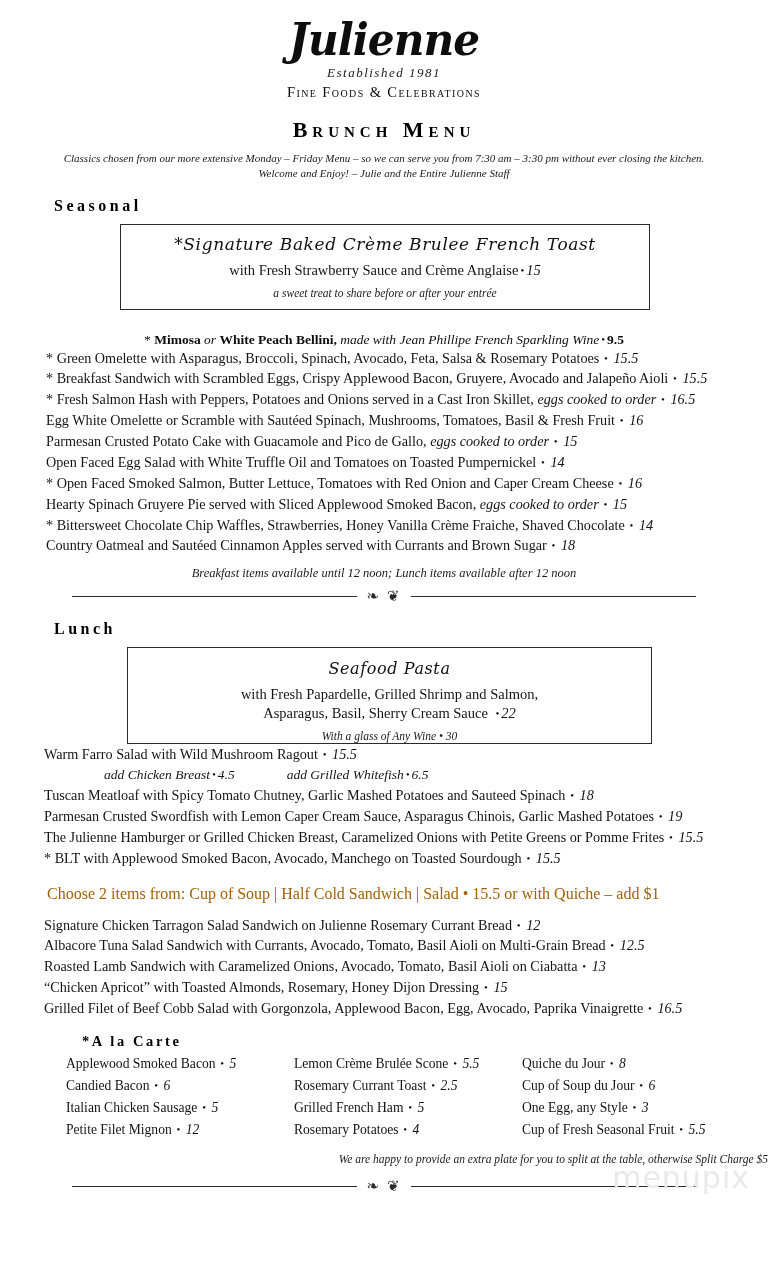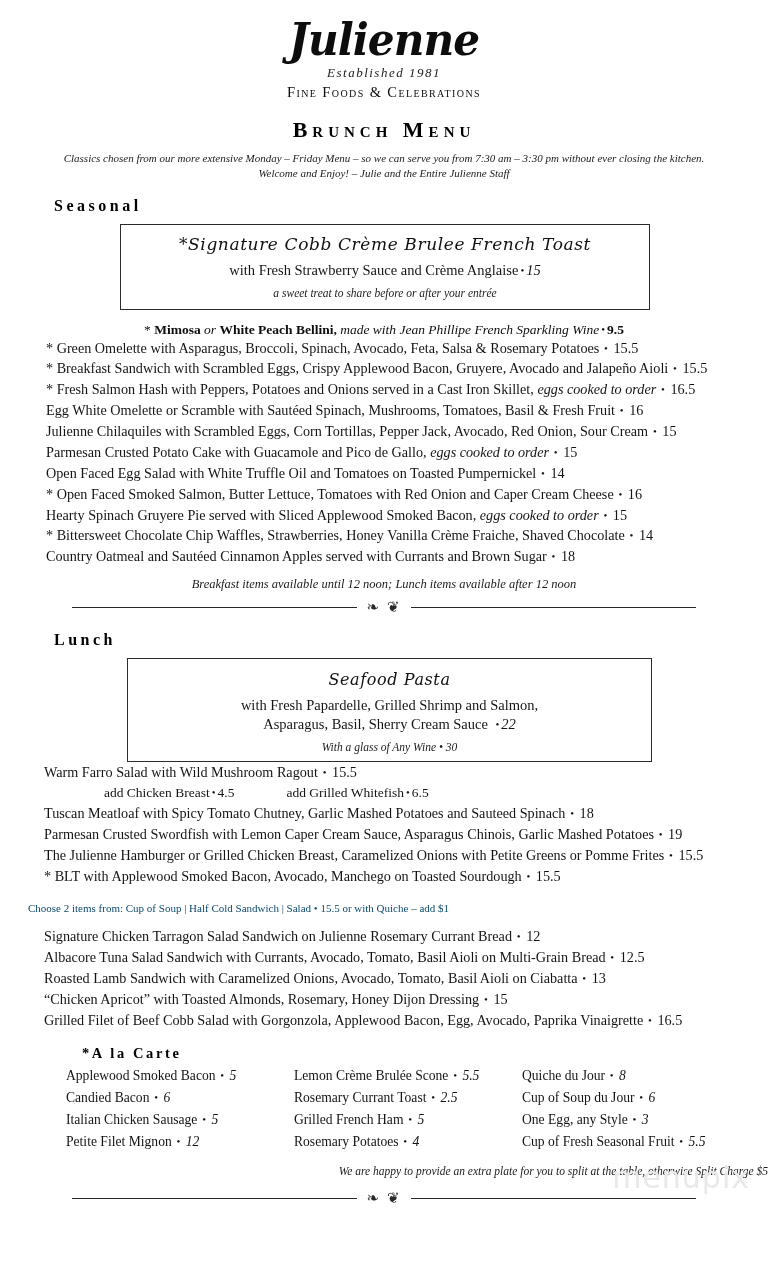--- a/index.html
+++ b/index.html
@@ -87,21 +87,21 @@
     border: 1.5px solid #2b2b2b;
     text-align: center;
     box-sizing: border-box;
   }
   .feature-box.breakfast-box {
     margin: 9px 118px 0 120px;
     padding: 9px 10px 10px 10px;
   }
   .feature-box.lunch-box {
     margin: 9px 116px 0 127px;
-    padding: 11px 10px 8px 10px;
+    padding: 11px 10px 1px 10px;
   }
   .feature-title {
     font-family: "DejaVu Serif", "Liberation Serif", serif;
     font-style: italic;
     font-size: 17px;
     letter-spacing: 0.6px;
     color: #111;
   }
   .feature-title.small {
     font-size: 16px;
@@ -119,21 +119,21 @@
     font-style: italic;
     font-size: 11.5px;
     margin-top: 7px;
     color: #1a1a1a;
   }
 
   
   .drink-line {
     text-align: center;
     font-size: 13.5px;
-    margin-top: 12px;
+    margin-top: 22px;
     color: #0d0d0d;
   }
   .drink-line b { font-weight: bold; }
   .drink-line i { font-style: italic; }
 
   
   .avail-all-day {
     font-style: italic;
     font-size: 14.5px;
     margin: 14px 0 2px 34px;
@@ -151,47 +151,49 @@
     white-space: nowrap;
   }
   .item-list.breakfast-items li {
     margin-left: 46px;
   }
   .item-list.lunch-items li {
     margin-left: 44px;
   }
   .item-list li .emph { font-style: italic; }
   .item-list li .price {
+    font-style: italic;
   }
   .sep-dot {
     font-size: 11px;
     vertical-align: 1px;
     padding: 0 2px;
   }
 
   .center-note {
     text-align: center;
     font-style: italic;
     font-size: 12.5px;
     margin-top: 10px;
     color: #1a1a1a;
   }
   .addons {
+    font-style: italic;
     font-size: 13.5px;
     margin-left: 104px;
     line-height: 1.5;
     color: #141414;
   }
   .addons .gap { display: inline-block; width: 52px; }
 
   .combo-line {
-    font-size: 11px;
-    margin-left: 28px;
+    font-size: 16px;
+    margin-left: 47px;
     margin-top: 16px;
-    color: #0c4a6e;
+    color: #a16207;
   }
 
   .group-gap { height: 12px; }
 
   
   .divider {
     display: flex;
     align-items: center;
     justify-content: center;
     margin: 8px 72px 0 72px;
@@ -267,38 +269,37 @@
     <div class="brunch-menu">Brunch Menu</div>
     <div class="tagline">
       <div>Classics chosen from our more extensive Monday – Friday Menu – so we can serve you from 7:30 am – 3:30 pm without ever closing the kitchen.</div>
       <div>Welcome and Enjoy! – Julie and the Entire Julienne Staff</div>
     </div>
   </div>
 
   <div class="section-title">Seasonal</div>
 
   <div class="feature-box breakfast-box">
-    <div class="feature-title">*Signature Cobb Crème Brulee French Toast</div>
+    <div class="feature-title">*Signature Baked Crème Brulee French Toast</div>
     <div class="feature-desc">
       <span>with Fresh Strawberry Sauce and Crème Anglaise</span><span class="sep-dot">•</span><span class="price">15</span>
     </div>
     <div class="feature-note">a sweet treat to share before or after your entrée</div>
   </div>
 
   <div class="drink-line">
     <span>* </span><b>Mimosa</b><i> or </i><b>White Peach Bellini,</b><i> made with Jean Phillipe French Sparkling Wine</i><span class="sep-dot">•</span><b>9.5</b>
   </div>
 
 
   <ul class="item-list breakfast-items" id="breakfast-items">
       <li><span>* Green Omelette with Asparagus, Broccoli, Spinach, Avocado, Feta, Salsa &amp; Rosemary Potatoes</span><span class="sep-dot"> •</span><span class="price"> 15.5</span></li>
       <li><span>* Breakfast Sandwich with Scrambled Eggs, Crispy Applewood Bacon, Gruyere, Avocado and Jalapeño Aioli</span><span class="sep-dot"> •</span><span class="price"> 15.5</span></li>
       <li><span>* Fresh Salmon Hash with Peppers, Potatoes and Onions served in a Cast Iron Skillet,</span><span class="emph"> eggs cooked to order</span><span class="sep-dot"> •</span><span class="price"> 16.5</span></li>
       <li><span>Egg White Omelette or Scramble with Sautéed Spinach, Mushrooms, Tomatoes, Basil &amp; Fresh Fruit</span><span class="sep-dot"> •</span><span class="price"> 16</span></li>
-      <li><span>Julienne Chilaquiles with Scrambled Eggs, Corn Tortillas, Pepper Jack, Avocado, Red Onion, Sour Cream</span><span class="sep-dot"> •</span><span class="price"> 15</span></li>
       <li><span>Parmesan Crusted Potato Cake with Guacamole and Pico de Gallo,</span><span class="emph"> eggs cooked to order</span><span class="sep-dot"> •</span><span class="price"> 15</span></li>
       <li><span>Open Faced Egg Salad with White Truffle Oil and Tomatoes on Toasted Pumpernickel</span><span class="sep-dot"> •</span><span class="price"> 14</span></li>
       <li><span>* Open Faced Smoked Salmon, Butter Lettuce, Tomatoes with Red Onion and Caper Cream Cheese</span><span class="sep-dot"> •</span><span class="price"> 16</span></li>
       <li><span>Hearty Spinach Gruyere Pie served with Sliced Applewood Smoked Bacon,</span><span class="emph"> eggs cooked to order</span><span class="sep-dot"> •</span><span class="price"> 15</span></li>
       <li><span>* Bittersweet Chocolate Chip Waffles, Strawberries, Honey Vanilla Crème Fraiche, Shaved Chocolate</span><span class="sep-dot"> •</span><span class="price"> 14</span></li>
       <li><span>Country Oatmeal and Sautéed Cinnamon Apples served with Currants and Brown Sugar</span><span class="sep-dot"> •</span><span class="price"> 18</span></li>
     </ul>
 
   <div class="center-note">Breakfast items available until 12 noon; Lunch items available after 12 noon</div>
 

